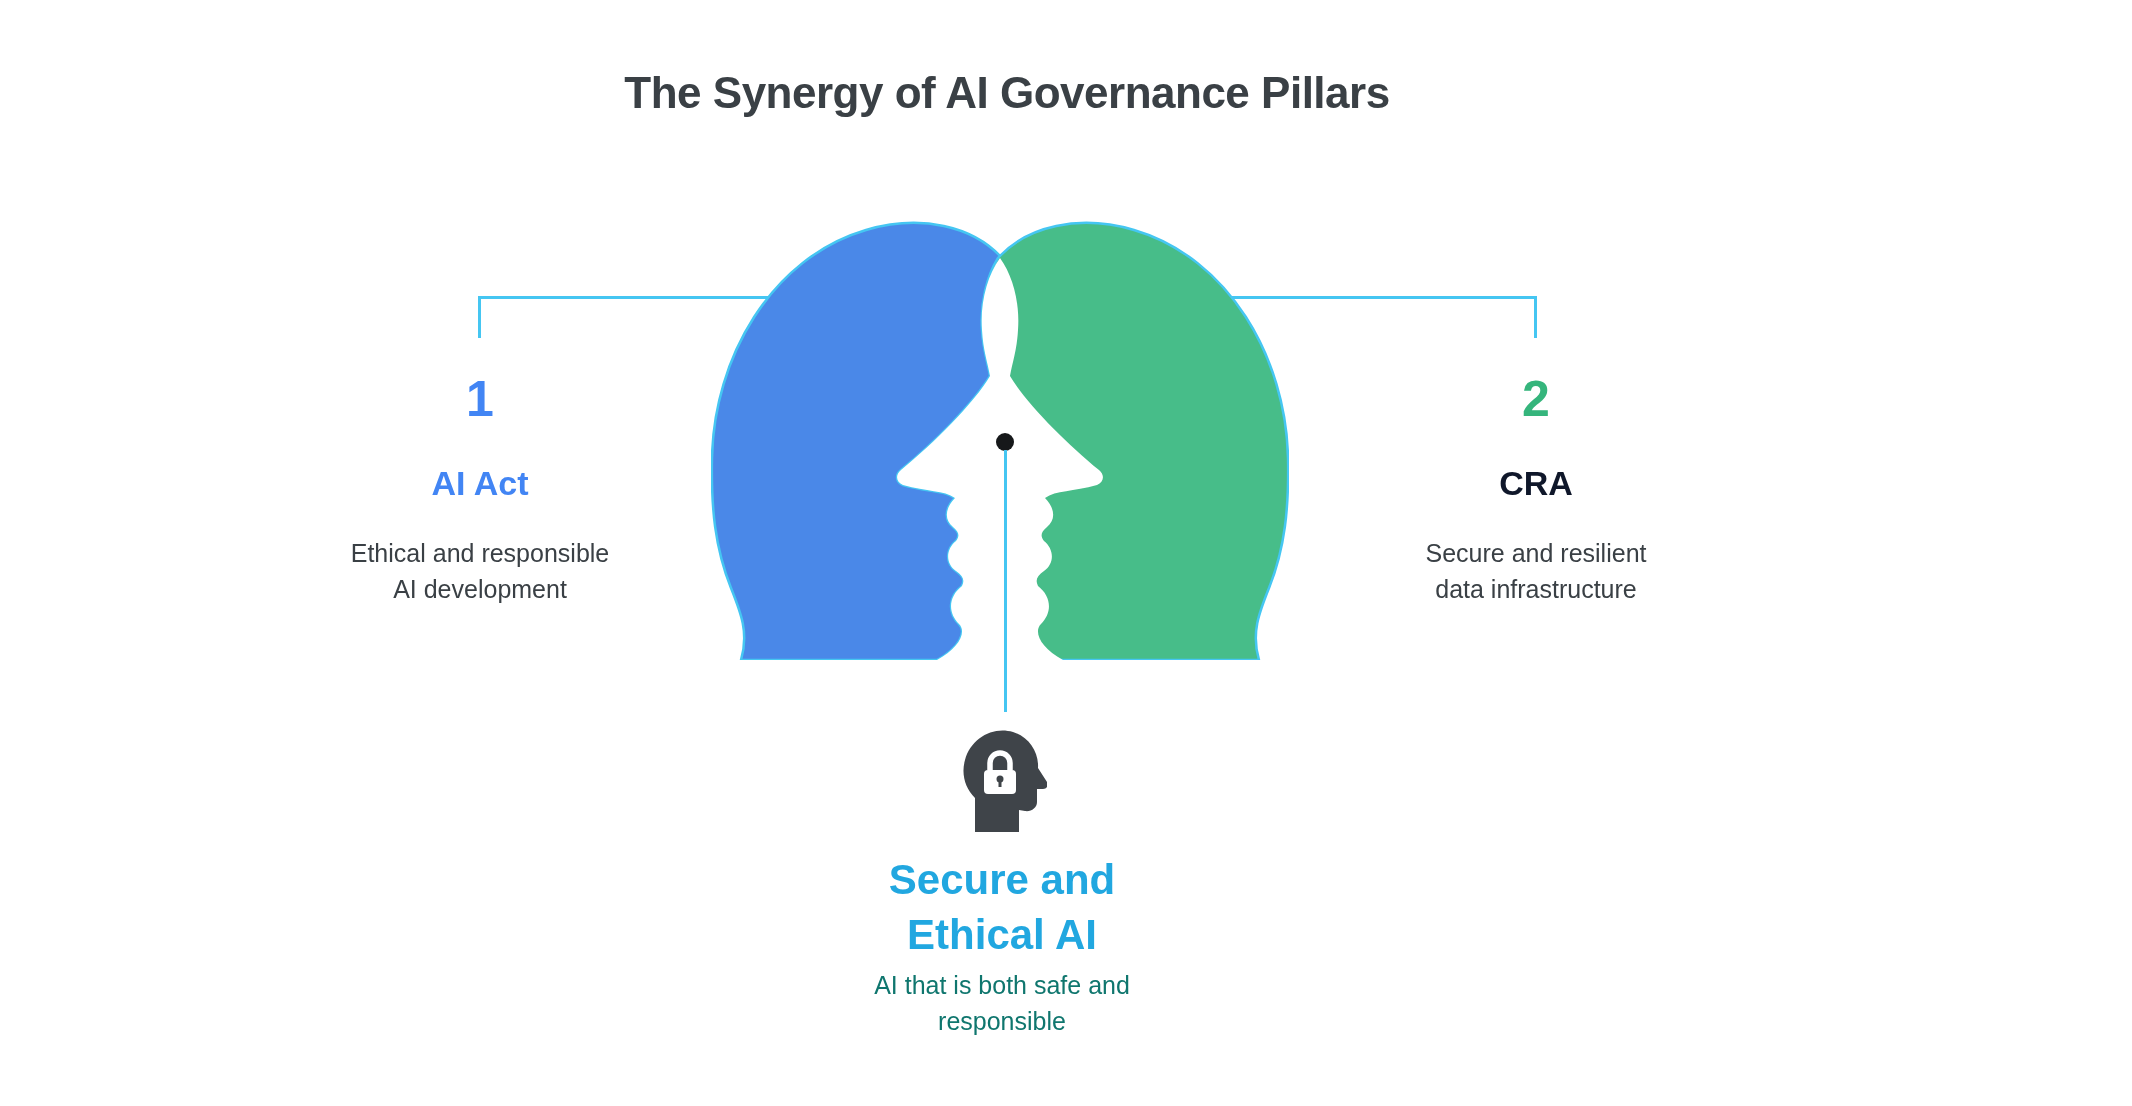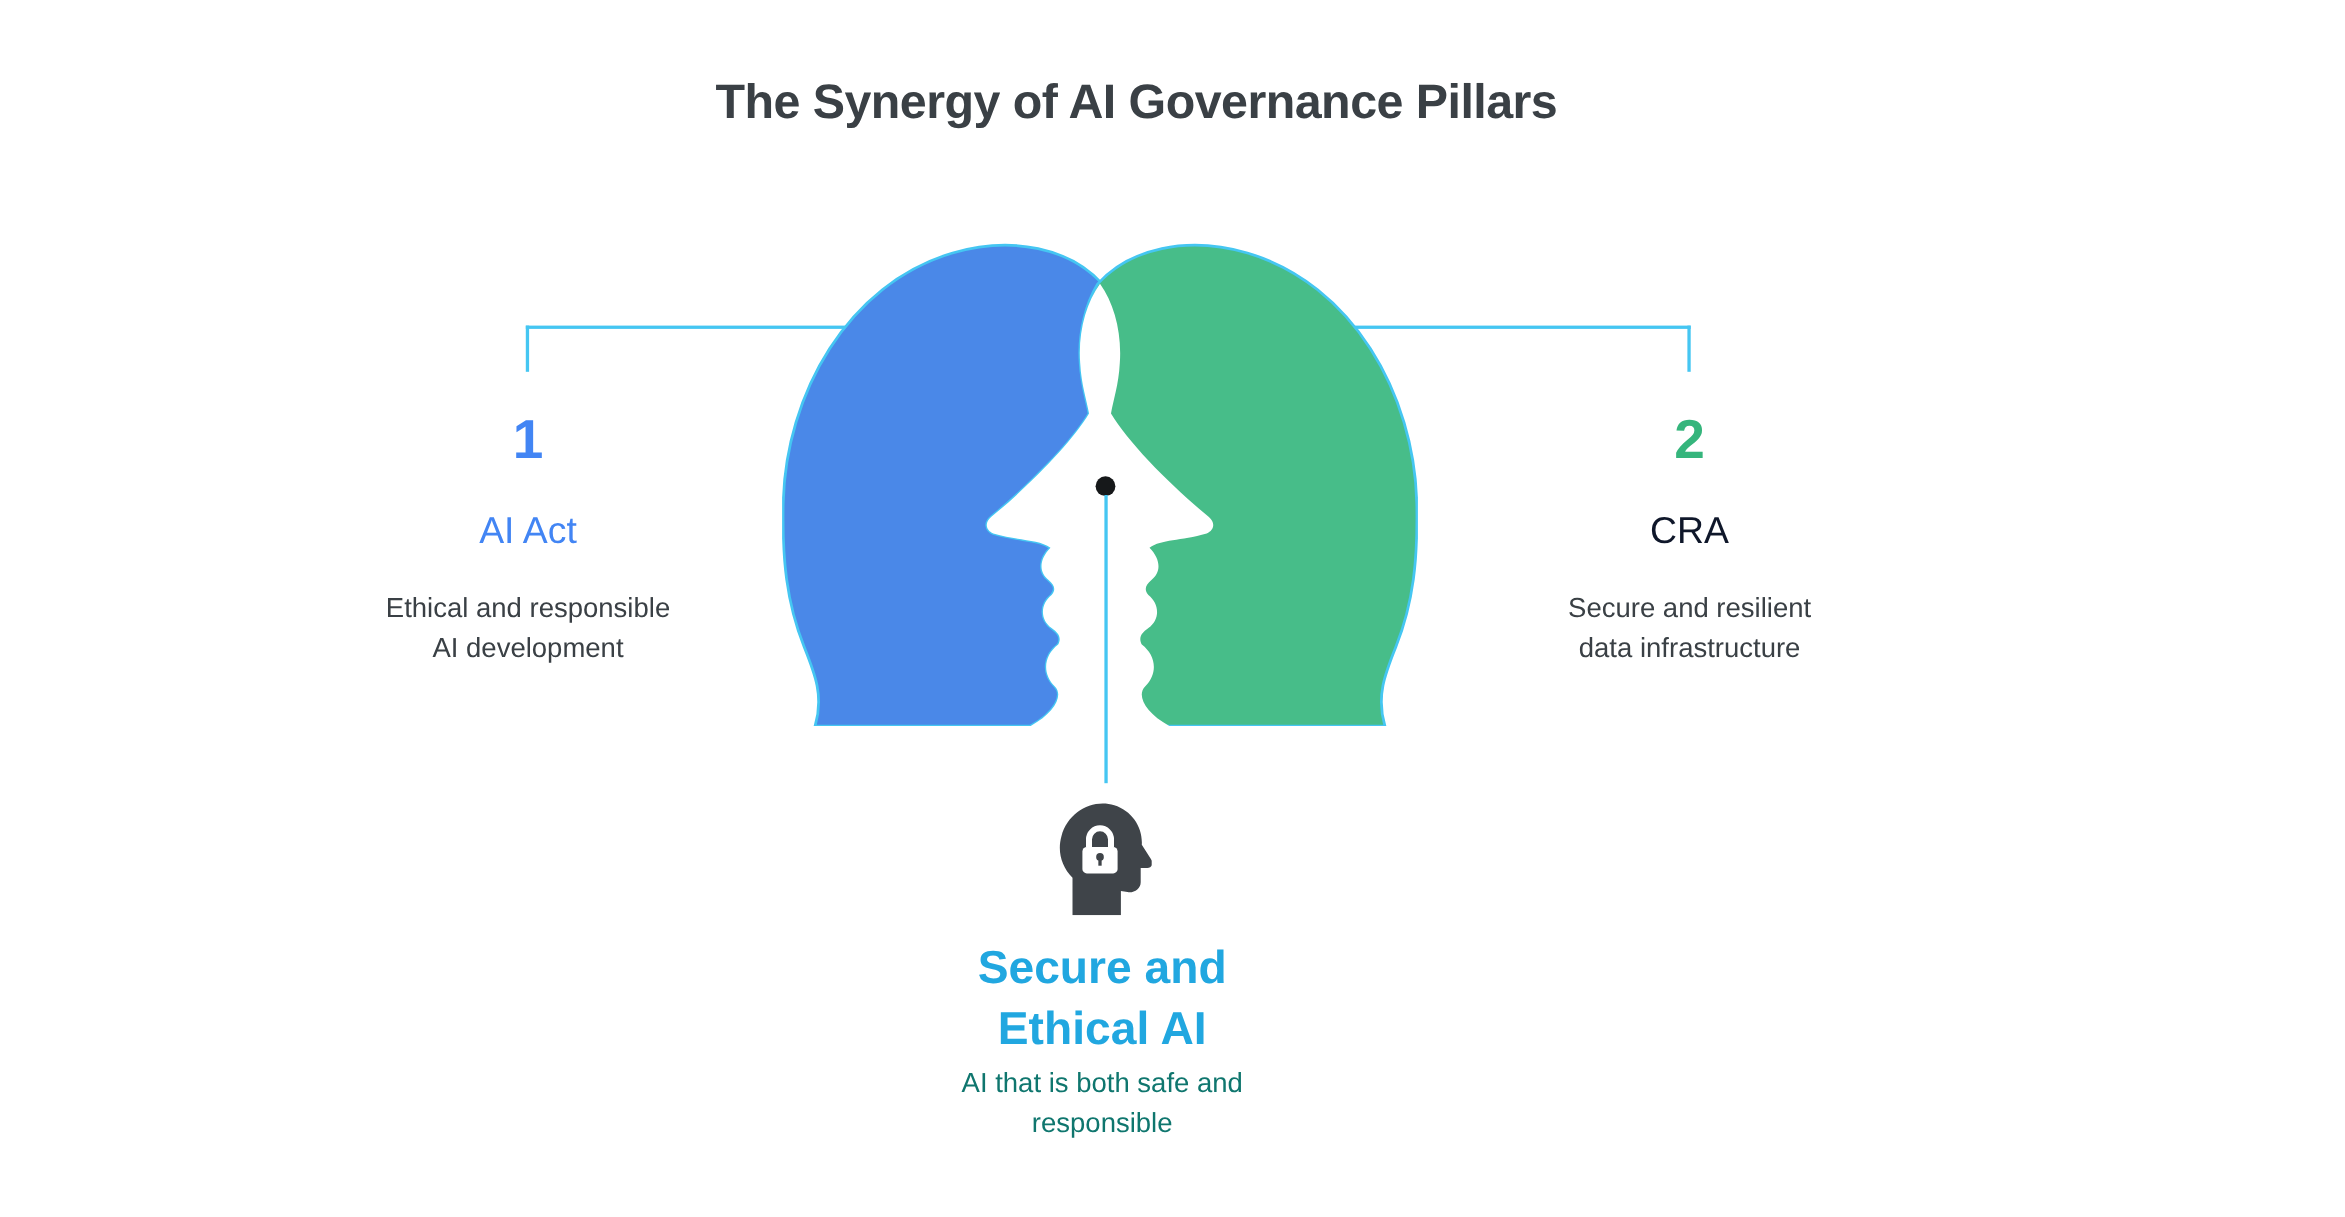--- a/index.html
+++ b/index.html
@@ -1,39 +1,39 @@
 <!DOCTYPE html>
 <html><head>
 <meta charset="utf-8">
 <style>
   html,body{margin:0;padding:0;background:#ffffff;}
   body{font-family:"Liberation Sans", sans-serif; color:#3a4045;}
   .canvas{position:relative;width:2132px;height:1106px;background:#ffffff;overflow:hidden;}
 
   .title{position:absolute;left:0;top:68px;width:2014px;text-align:center;
-         font-size:44px;font-weight:700;letter-spacing:-0.5px;color:#3a4045;padding-left:26px;}
+         font-size:44px;font-weight:700;letter-spacing:-0.5px;color:#3a4045;}
 
   
   .cline{position:absolute;background:#45c6f2;z-index:0;}
   .cline.h{height:3px;}
   .cline.v{width:3px;}
 
   
   .heads-svg{position:absolute;left:711px;top:218px;width:578px;height:442px;z-index:1;}
 
   
   .drop-line{position:absolute;left:1004px;top:450px;width:3px;height:262px;background:#45c6f2;z-index:2;}
 
   .icon-svg{position:absolute;left:957px;top:728px;width:90px;height:104px;z-index:2;}
 
   .num{position:absolute;width:120px;text-align:center;font-size:50px;font-weight:700;top:370px;}
   .num.blue{color:#4285f4;left:420px;}
   .num.green{color:#35b57c;left:1476px;}
 
-  .pillar-name{position:absolute;width:300px;text-align:center;font-size:34px;font-weight:400;top:464px;}
+  .pillar-name{position:absolute;width:300px;text-align:center;font-size:34px;font-weight:700;top:464px;}
   .pillar-name.blue{color:#4285f4;left:330px;}
   .pillar-name.green{color:#0f172a;left:1386px;}
 
   .desc{position:absolute;width:400px;text-align:center;font-size:25px;line-height:1.42;
         color:#3a4045;white-space:pre-line;}
   .desc.left{left:280px;top:536px;}
   .desc.right{left:1336px;top:536px;}
 
   .synergy-title{position:absolute;left:852px;top:852px;width:300px;text-align:center;
         font-size:42px;font-weight:700;line-height:1.32;color:#21a7e0;white-space:pre-line;}

